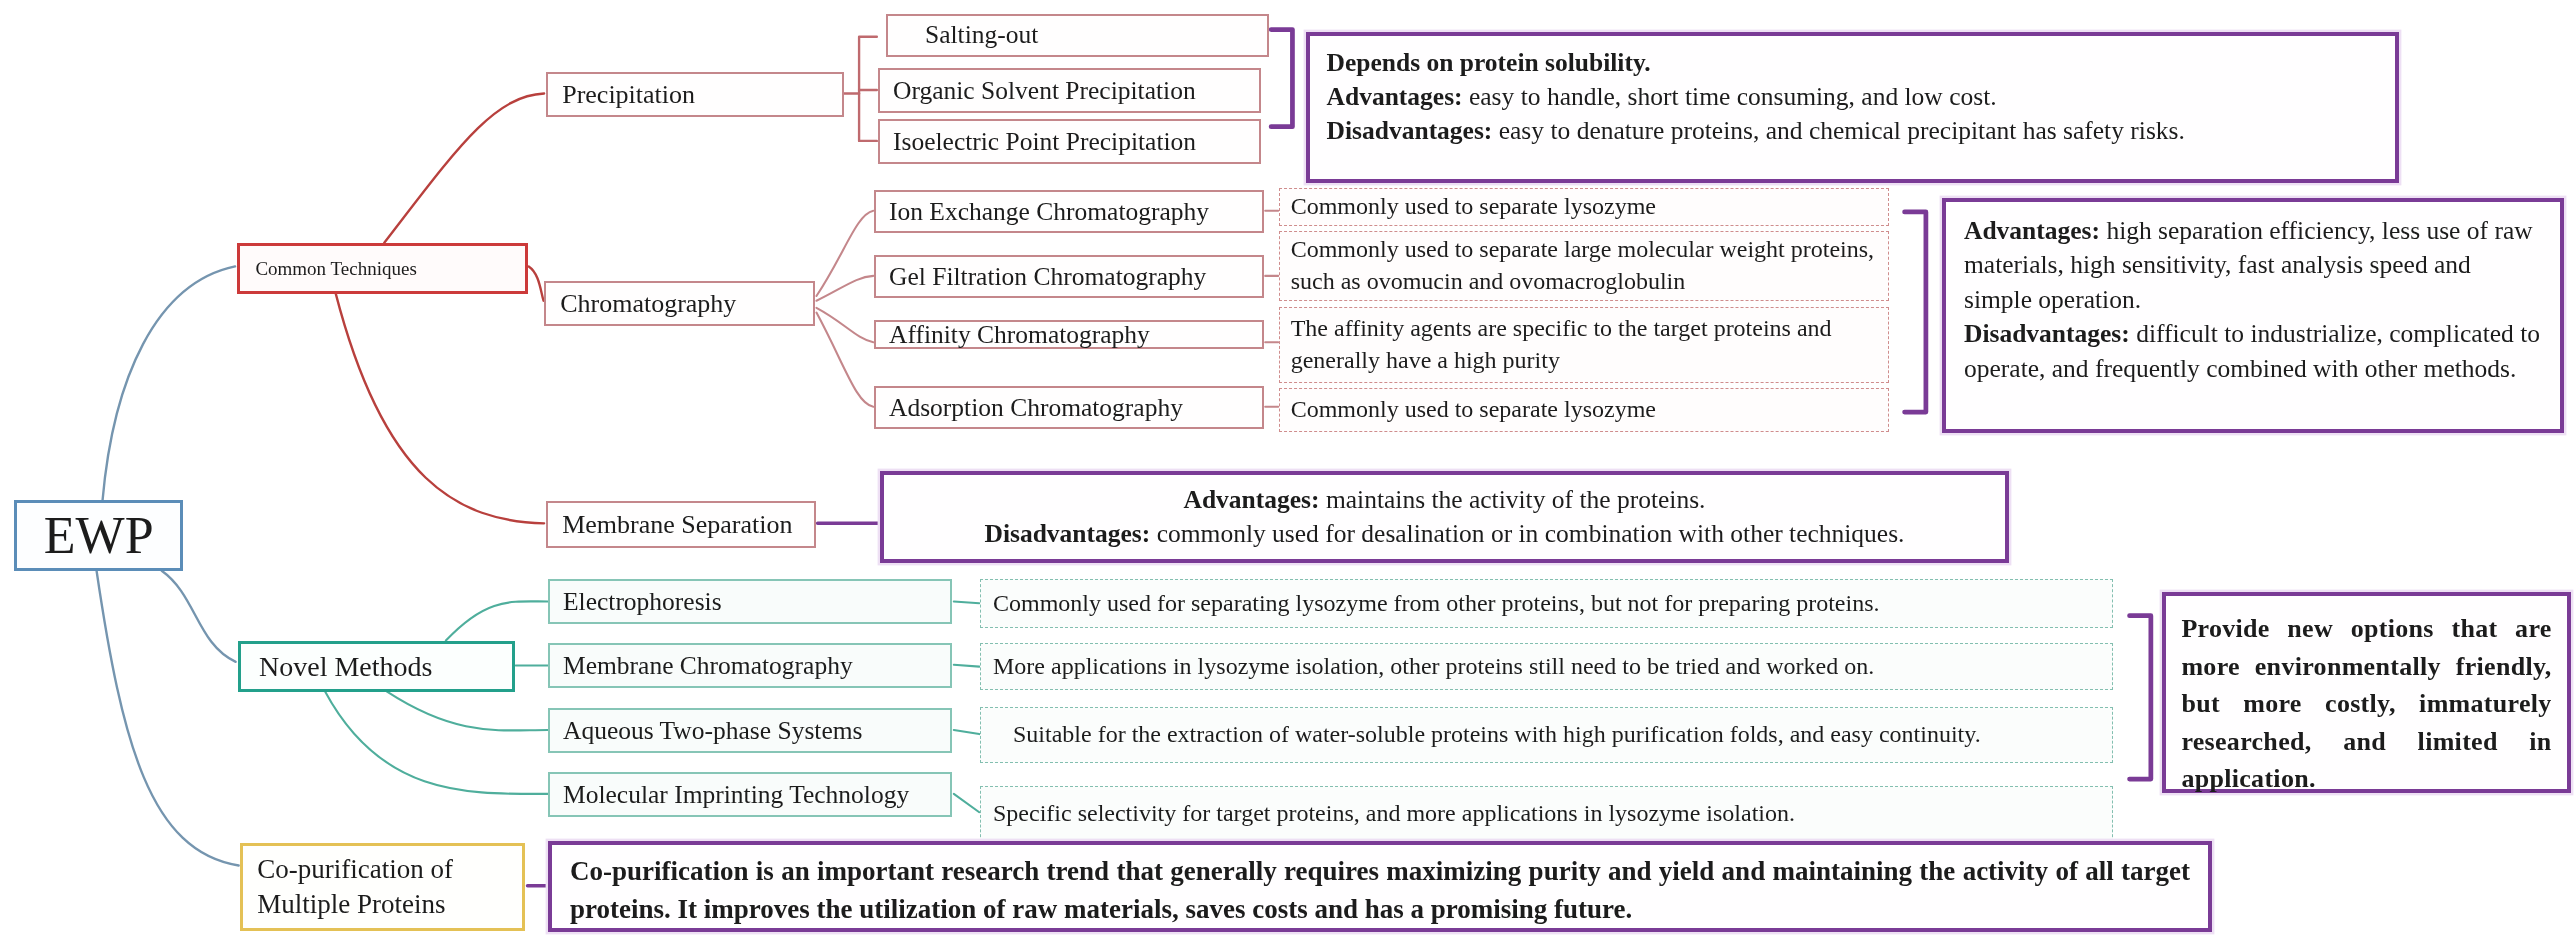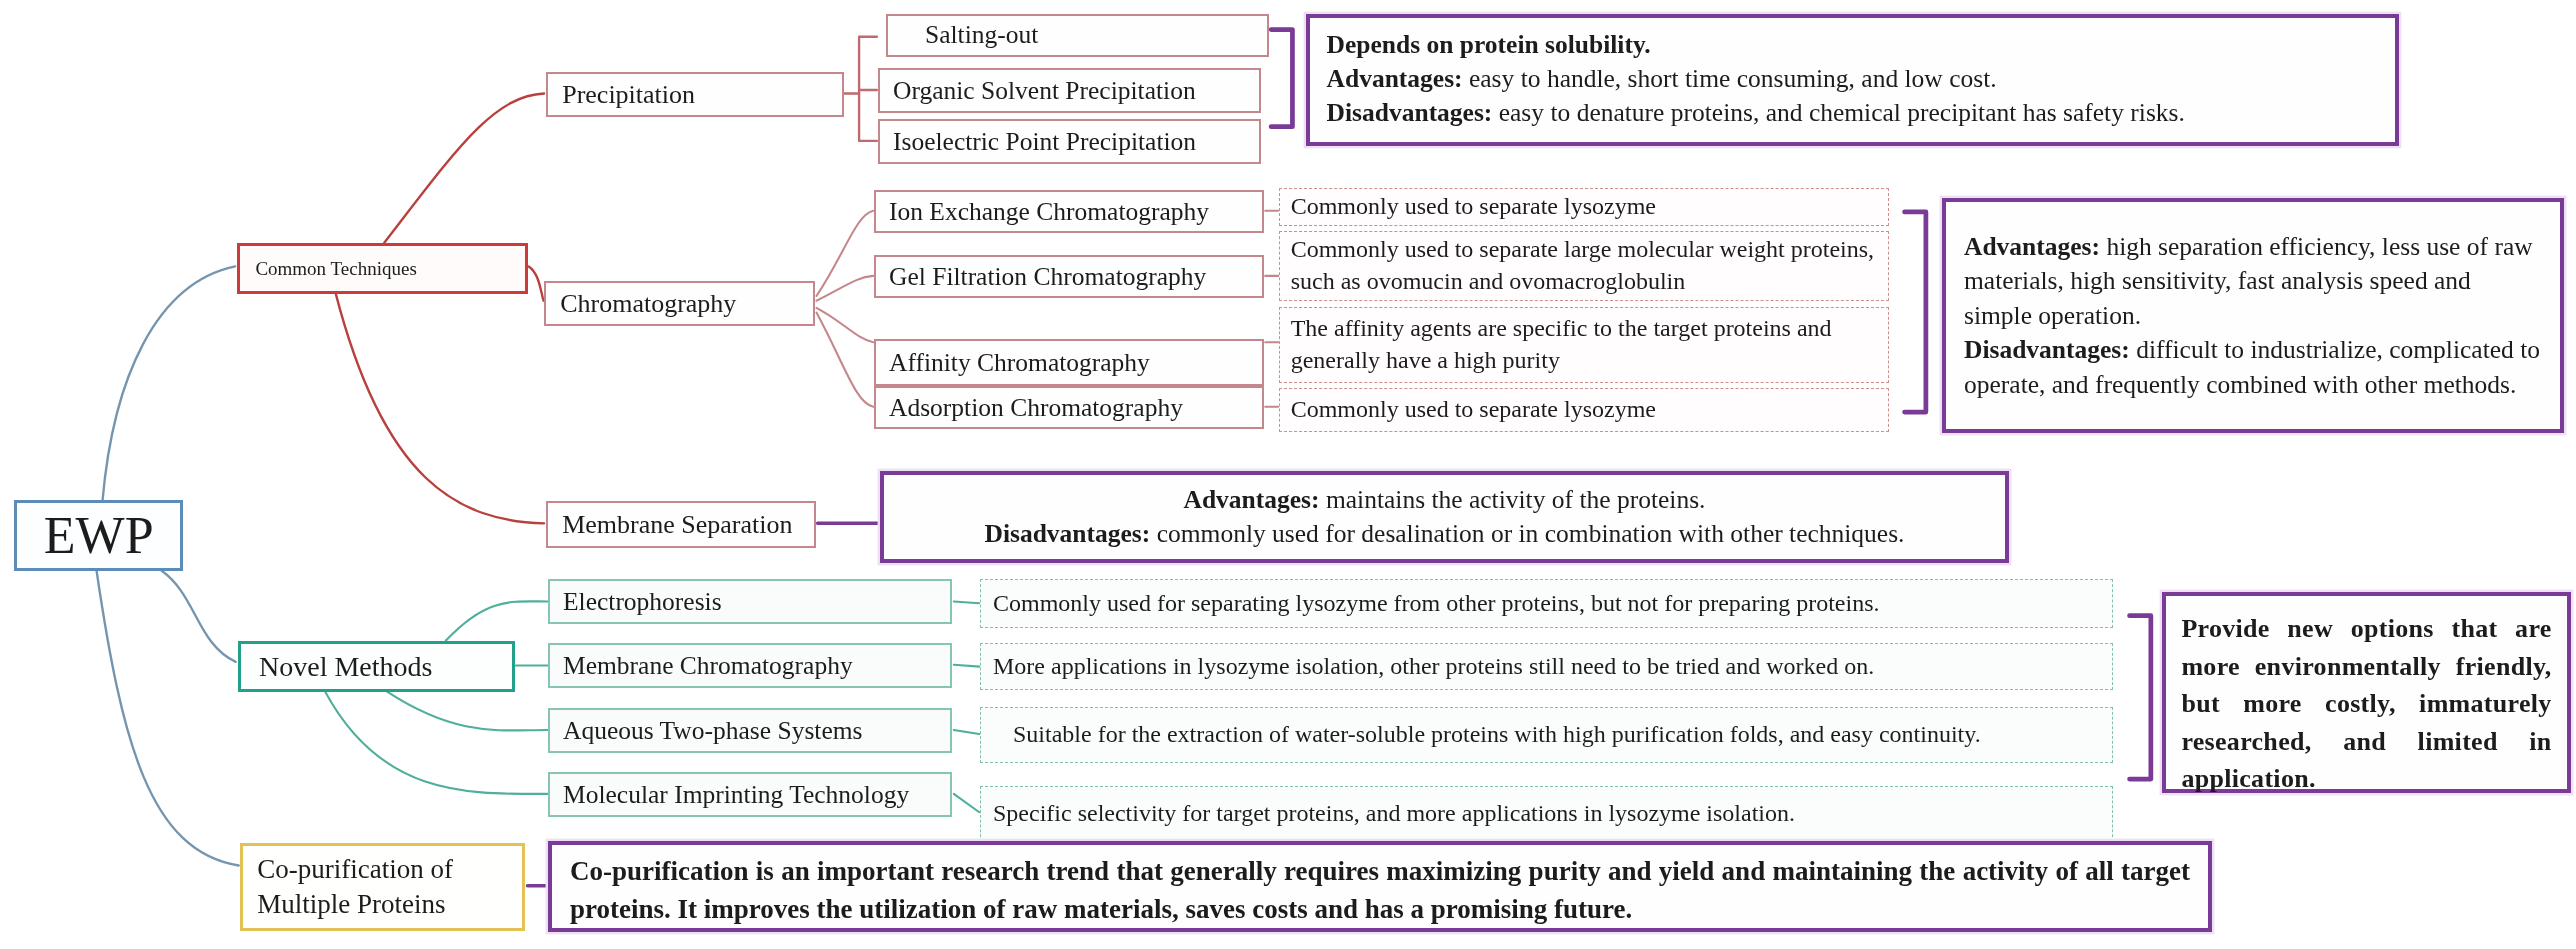--- a/index.html
+++ b/index.html
@@ -87,56 +87,56 @@
   <div class="box rose-sm" style="left:886px;top:13.6px;width:383px;height:43px;padding-left:37px;">
     <span class="lbl">Salting-out</span>
   </div>
   <div class="box rose-sm" style="left:878px;top:68px;width:383px;height:45px;">
     <span class="lbl">Organic Solvent Precipitation</span>
   </div>
   <div class="box rose-sm" style="left:878px;top:119px;width:383px;height:45px;">
     <span class="lbl">Isoelectric Point Precipitation</span>
   </div>
 
-  <div class="box purple" style="left:1306px;top:14px;width:1093px;height:132px;padding:9.5px 16.6px;">
+  <div class="box purple" style="left:1306px;top:32px;width:1093px;height:151px;padding:9.5px 16.6px;">
     <span class="seg"><b>Depends on protein solubility.</b></span>
     <span class="seg"><b>Advantages:</b><span> easy to handle, short time consuming, and low cost.</span></span>
     <span class="seg"><b>Disadvantages:</b><span> easy to denature proteins, and chemical precipitant has safety risks.</span></span>
   </div>
 
   <div class="box rose" style="left:544px;top:281px;width:271px;height:45px;">
     <span class="lbl">Chromatography</span>
   </div>
   <div class="box rose-sm" style="left:874px;top:190px;width:390px;height:43px;">
     <span class="lbl">Ion Exchange Chromatography</span>
   </div>
   <div class="box rose-sm" style="left:874px;top:255px;width:390px;height:43px;">
     <span class="lbl">Gel Filtration Chromatography</span>
   </div>
-  <div class="box rose-sm" style="left:874px;top:320px;width:390px;height:47px;margin-top:19px;">
+  <div class="box rose-sm" style="left:874px;top:320px;width:390px;height:29px;">
     <span class="lbl">Affinity Chromatography</span>
   </div>
   <div class="box rose-sm" style="left:874px;top:386px;width:390px;height:43px;">
     <span class="lbl">Adsorption Chromatography</span>
   </div>
 
   <div class="box dash-red" style="left:1279px;top:188px;width:610px;height:38px;">
     <span>Commonly used to separate lysozyme</span>
   </div>
   <div class="box dash-red" style="left:1279px;top:231px;width:610px;height:70px;">
     <span>Commonly used to separate large molecular weight proteins, such as ovomucin and ovomacroglobulin</span>
   </div>
   <div class="box dash-red" style="left:1279px;top:307px;width:610px;height:76px;">
     <span>The affinity agents are specific to the target proteins and generally have a high purity</span>
   </div>
   <div class="box dash-red" style="left:1279px;top:388px;width:610px;height:44px;">
     <span>Commonly used to separate lysozyme</span>
   </div>
 
-  <div class="box purple" style="left:1942px;top:198px;width:622px;height:235px;padding:28px 18px;">
+  <div class="box purple" style="left:1942px;top:198px;width:622px;height:235px;padding:12px 18px;">
     <span class="seg"><b>Advantages:</b><span> high separation efficiency, less use of raw materials, high sensitivity, fast analysis speed and simple operation.</span></span>
     <span class="seg"><b>Disadvantages:</b><span> difficult to industrialize, complicated to operate, and frequently combined with other methods.</span></span>
   </div>
 
   <div class="box rose" style="left:546px;top:501px;width:270px;height:47px;">
     <span class="lbl">Membrane Separation</span>
   </div>
   <div class="box purple vcenter" style="left:880px;top:471px;width:1129px;height:92px;padding:24px 18px;">
     <span class="seg"><b>Advantages:</b><span> maintains the activity of the proteins.</span></span>
     <span class="seg"><b>Disadvantages:</b><span> commonly used for desalination or in combination with other techniques.</span></span>

